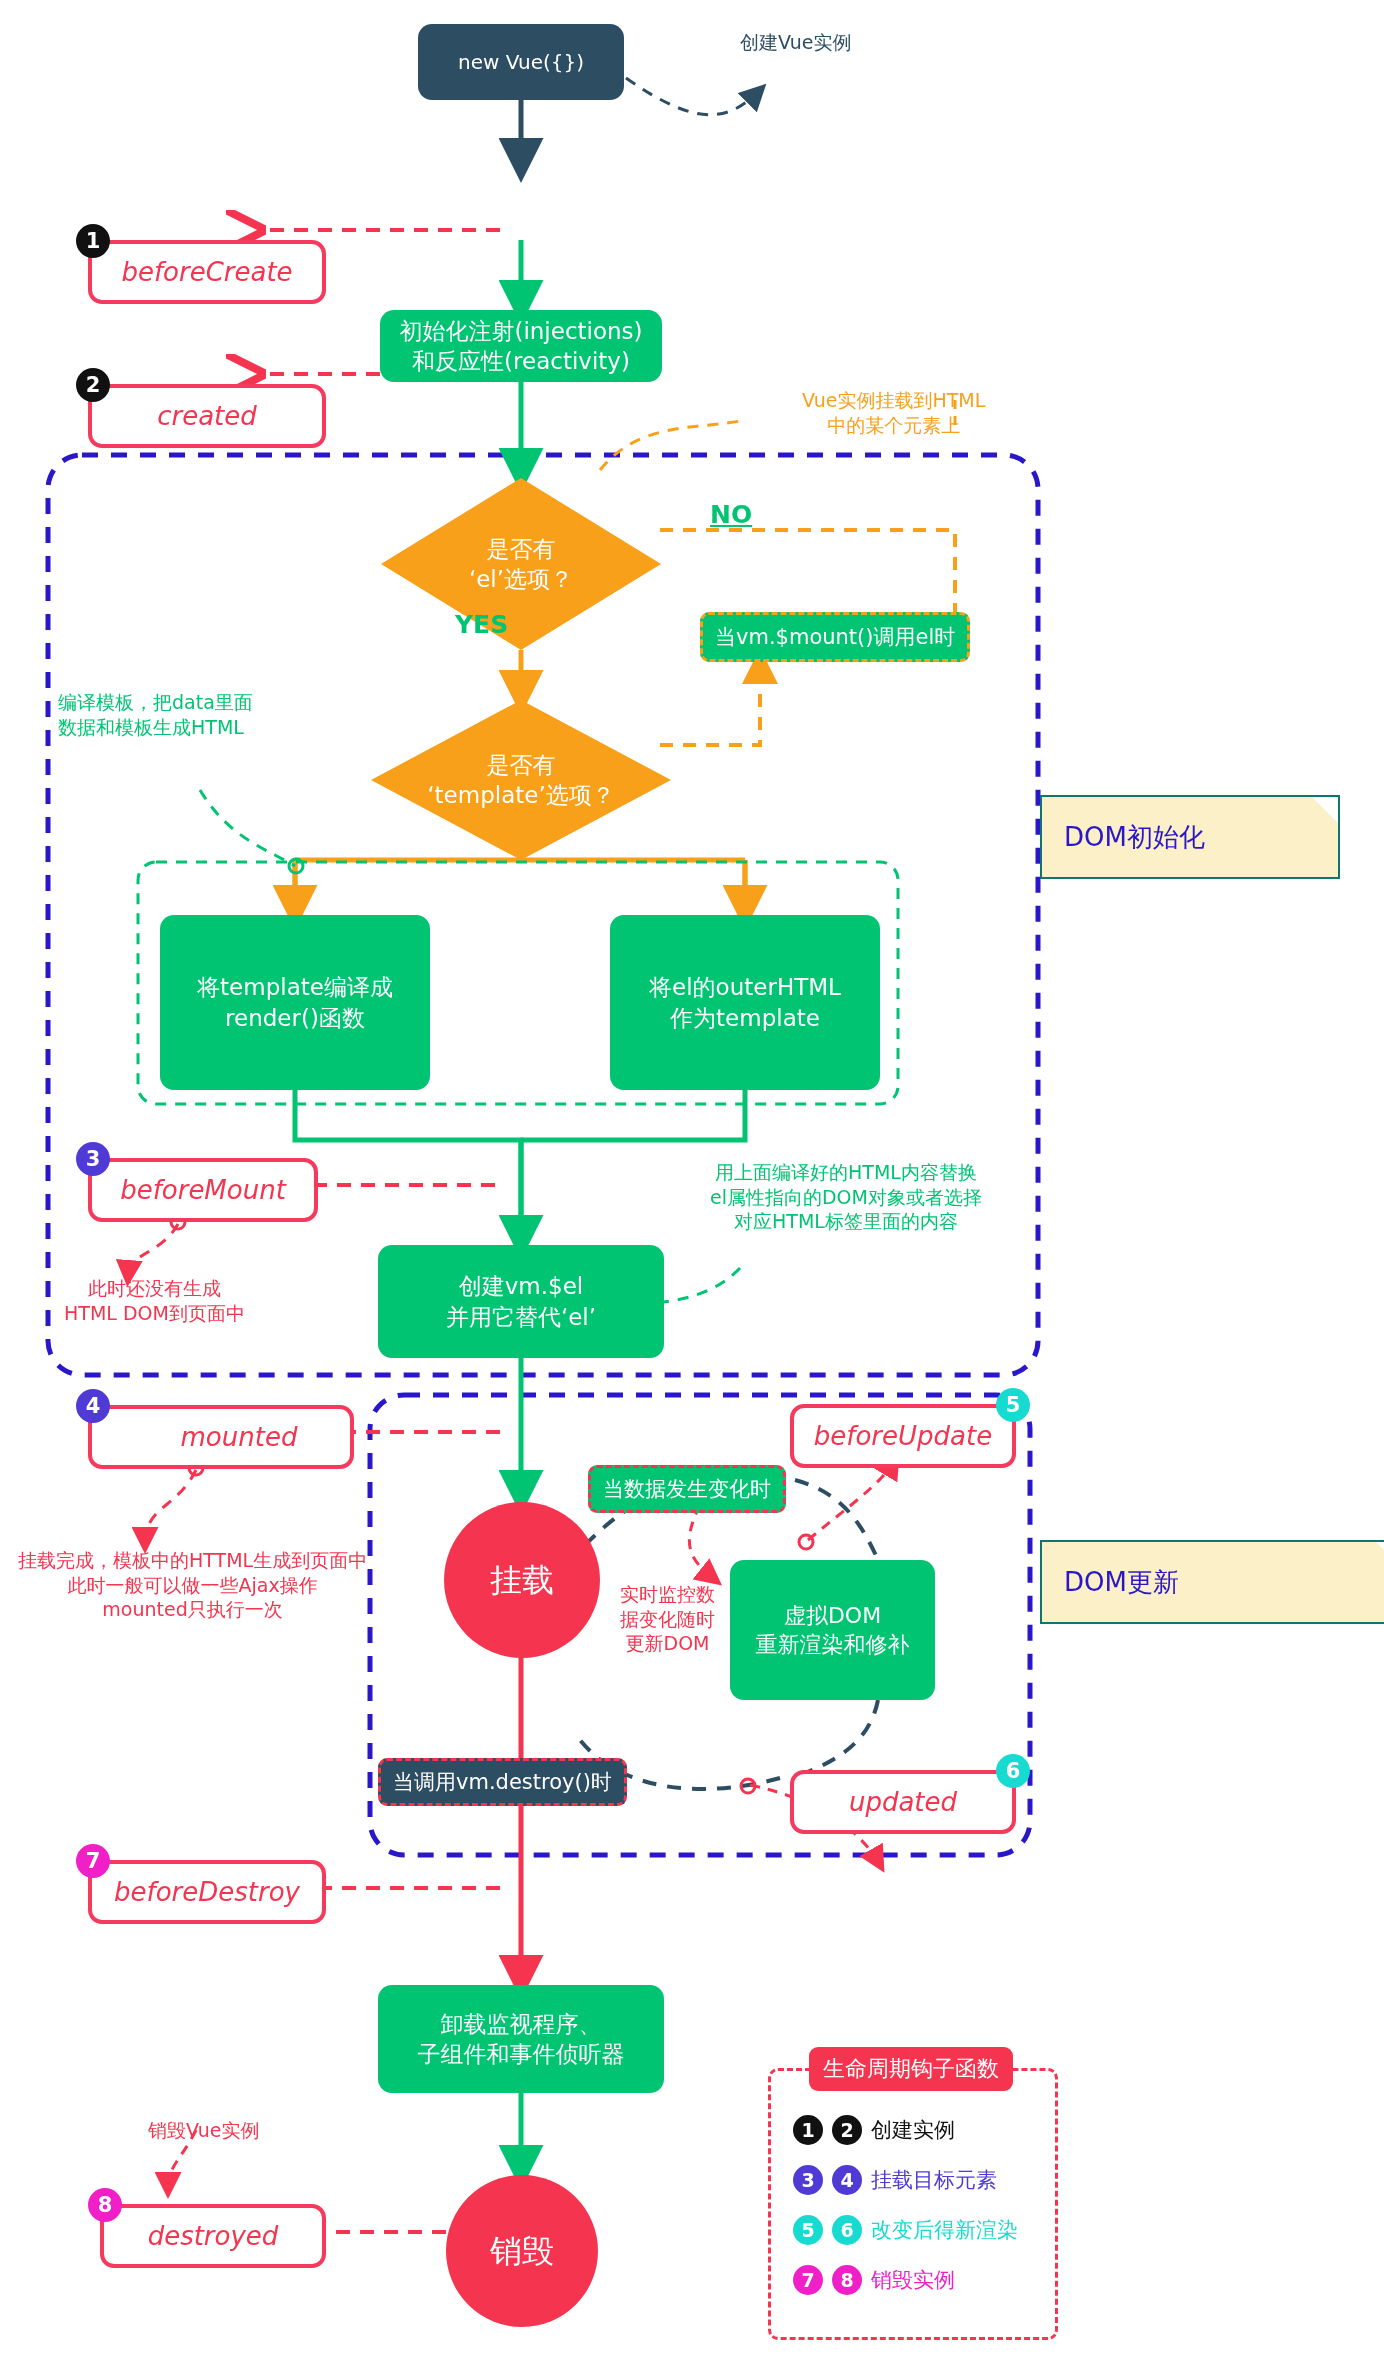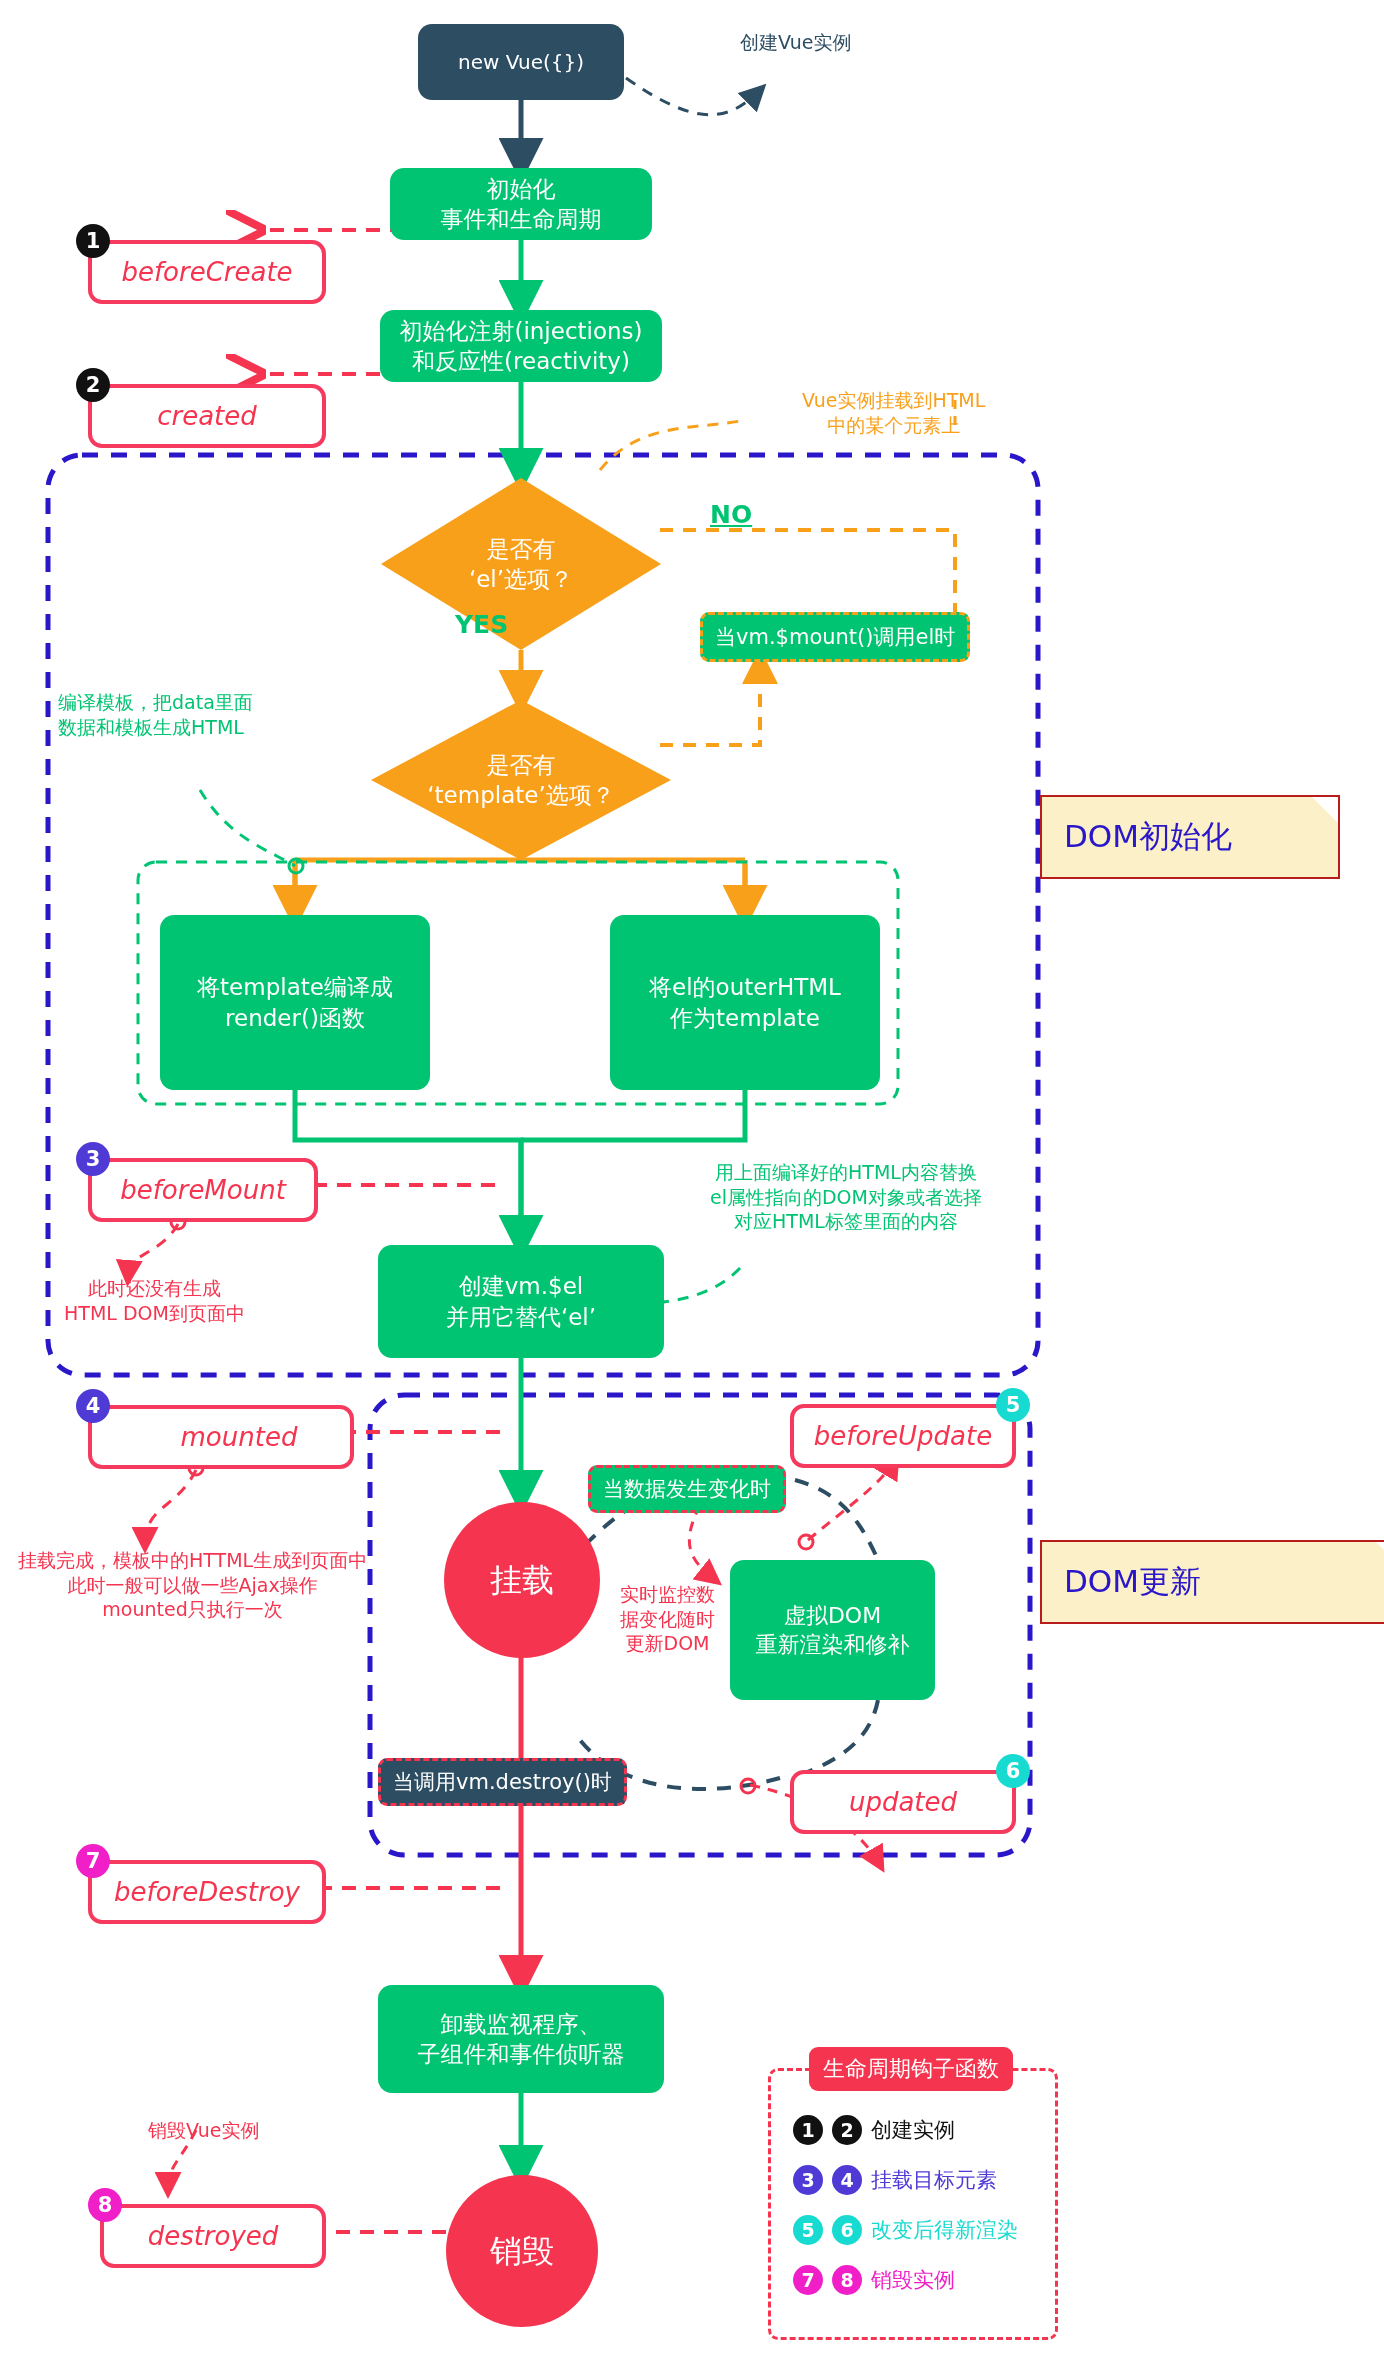--- a/index.html
+++ b/index.html
@@ -34,21 +34,21 @@
   .lbl-green{color:#00c472;font-size:25px;font-weight:bold;}
 
   .tag-green{background:#00c472;color:#fff;border:3px dashed #f9a01b;border-radius:9px;
              font-size:21px;padding:8px 12px;}
   .tag-green-r{background:#00c472;color:#fff;border:3px dashed #f5344f;border-radius:9px;
              font-size:21px;padding:7px 12px;}
   .tag-dark{background:#2d4d63;color:#fff;border:3px dashed #f5344f;border-radius:9px;
             font-size:21px;padding:7px 12px;}
 
   
-  .sticky{background:#fbf0c8;border:2px solid #b91c1c;color:#2a17c9;font-size:31px;
+  .sticky{background:#fbf0c8;border:2px solid #0f766e;color:#2a17c9;font-size:26px;
           display:flex;align-items:center;padding-left:22px;}
   .sticky .fold{position:absolute;right:0;top:0;width:0;height:0;
                 border-left:26px solid transparent;border-top:26px solid #fff;}
 
   
   .legend{border:3px dashed #f5344f;border-radius:10px;}
   .legend-title{position:absolute;background:#f5344f;color:#fff;border-radius:9px;
                 font-size:22px;padding:7px 14px;white-space:nowrap;}
   .lg-row{display:flex;align-items:center;gap:9px;}
   .lg-num{width:30px;height:30px;border-radius:50%;color:#fff;display:flex;
@@ -143,24 +143,20 @@
     <path d="M750,1785 C820,1800 860,1830 880,1865" stroke="#f5344f" stroke-width="3" fill="none" stroke-dasharray="10 8" marker-end="url(#apkf)"></path>
     <circle cx="748" cy="1786" r="7" fill="none" stroke="#f5344f" stroke-width="3"></circle>
 
     <path d="M196,2130 C180,2162 168,2165 168,2190" stroke="#f5344f" stroke-width="3" fill="none" stroke-dasharray="10 8" marker-end="url(#apkf)"></path>
   </svg>
 
   <div class="abs node dark-box" style="left:418px;top:24px;width:206px;height:76px;">
     <span>new Vue({})</span>
   </div>
 
-  <div class="abs node green-box" style="left:390px;top:168px;width:262px;height:72px;white-space:pre;">
-    <span>初始化
-事件和生命周期</span>
-  </div>
 
   <div class="abs node green-box" style="left:380px;top:310px;width:282px;height:72px;white-space:pre;">
     <span>初始化注射(injections)
 和反应性(reactivity)</span>
   </div>
 
   <div class="abs" style="left:381px;top:478px;width:280px;height:172px;">
     <svg width="280" height="172" style="position:absolute;left:0;top:0;">
       <polygon points="140,0 280,86 140,172 0,86" fill="#f9a01b"></polygon>
     </svg>

